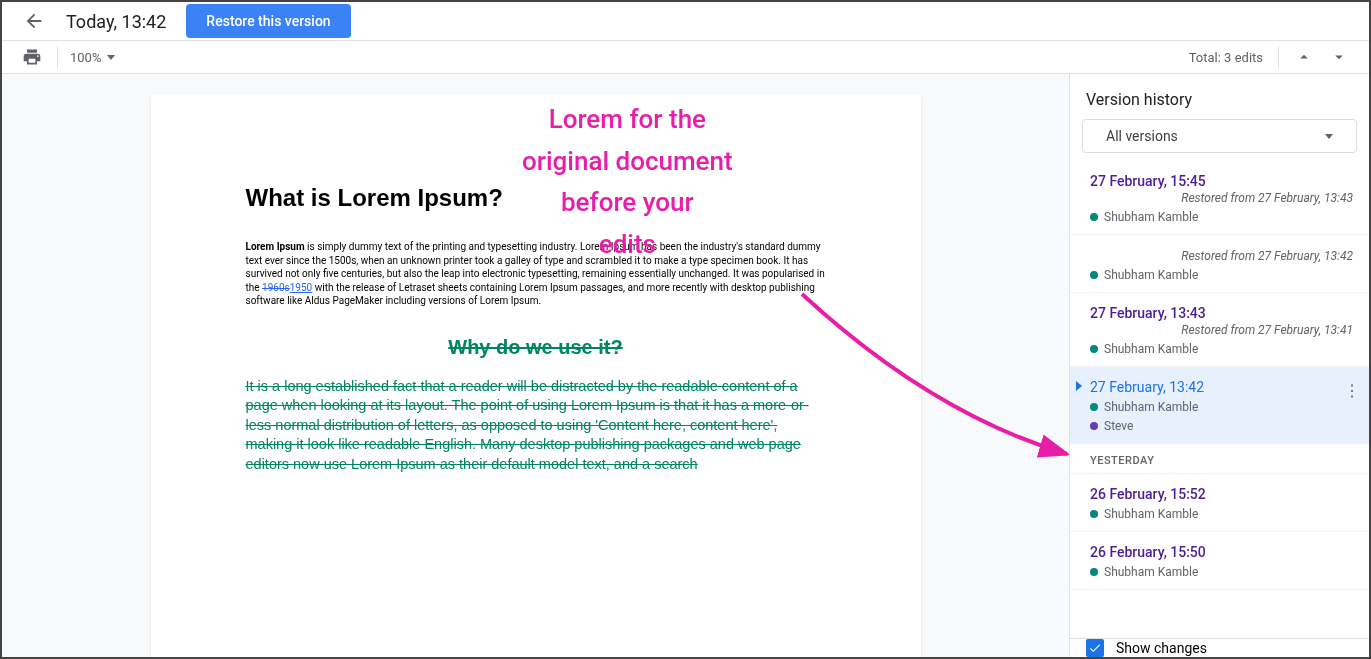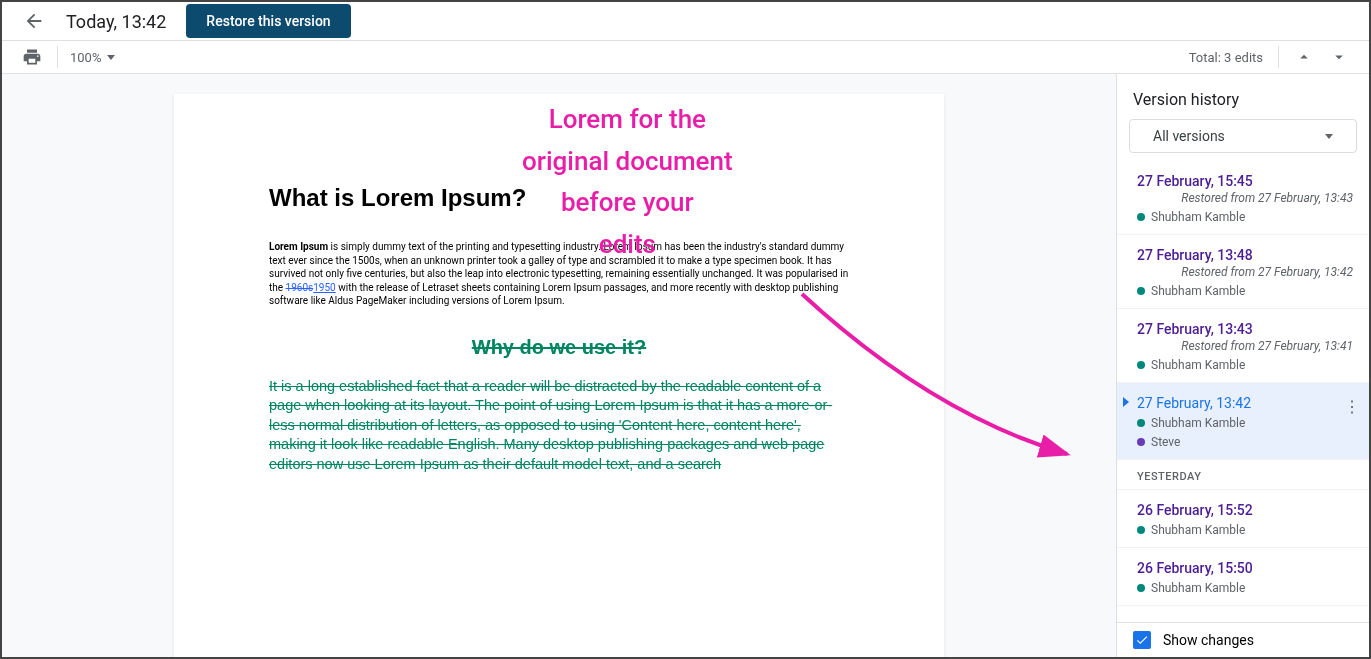--- a/index.html
+++ b/index.html
@@ -1,54 +1,54 @@
 <!DOCTYPE html>
 <html><head>
 <meta charset="utf-8">
 <style>
 * { margin: 0; padding: 0; box-sizing: border-box; font-family: 'Google Sans', Roboto, Arial, sans-serif; }
 body { width: 1371px; height: 659px; overflow: hidden; background: #fff; border: 2px solid #444; display: flex; flex-direction: column; }
 .topbar { display: flex; align-items: center; padding: 2px 20px; border-bottom: 1px solid #e0e0e0; flex-shrink: 0; }
 .back { width: 24px; height: 24px; cursor: pointer; margin-right: 20px; display:flex;align-items:center;justify-content:center;}
 .title { font-size: 18px; color: #202124; margin-right: 20px; }
-.restore-btn { background: #0c4a6e; color: #fff; border: none; padding: 9px 20px; border-radius: 4px; font-size: 14px; font-weight: 500; cursor: pointer; }
+.restore-btn { background: #3b82f6; color: #fff; border: none; padding: 9px 20px; border-radius: 4px; font-size: 14px; font-weight: 500; cursor: pointer; }
 .toolbar { display: flex; align-items: center; padding: 5px 20px; border-bottom: 1px solid #e0e0e0; font-size: 13px; color: #5f6368; flex-shrink: 0; }
 .print-icon { width:20px; height:20px; margin-right: 15px; cursor:pointer; fill:#5f6368;}
 .zoom { display:flex; align-items:center; gap:6px; cursor:pointer;}
 .toolbar-right { margin-left: auto; display: flex; align-items: center; gap: 15px; }
 .chev { width:20px;height:20px;display:flex;align-items:center;justify-content:center;cursor:pointer;border-radius:2px;}
 .chev svg{width:18px;height:18px;fill:#5f6368;}
 .main-row { display: flex; flex: 1; overflow: hidden; }
 .doc-area { flex: 1; background: #f8f9fa; overflow-y: scroll; position: relative; display:flex; justify-content:center; align-items:flex-start; padding-top:20px;}
 .doc-page { width: 770px; background: #fff; padding: 90px 95px 40px 95px; box-shadow: 0 1px 3px rgba(0,0,0,0.1); min-height:800px;}
 .doc-h1 { font-size: 24px; font-weight: bold; margin-bottom: 28px; color:#000; font-family: Arial, sans-serif;}
 .doc-p { font-size: 10px; line-height: 1.35; color: #000; font-family: Arial, sans-serif; margin-bottom:28px;}
 .doc-h2 { font-size: 20px; font-weight: bold; color: #008562; text-decoration: line-through; margin: 20px 0 18px; font-family: Arial, sans-serif; text-align: center;}
 .doc-p2 { font-size: 14.5px; line-height: 1.35; color: #008562; text-decoration: line-through; font-family: Arial, sans-serif;}
 .edit-old { color:#2962ff; text-decoration: line-through;}
 .edit-new { color:#2962ff; text-decoration: underline;}
 .annotation { position: absolute; top: 25px; left: 520px; color: #e91ea8; font-family: 'Comic Sans MS', cursive; font-size: 26px; font-weight: 500; text-align:center; line-height:1.6; pointer-events:none;}
 .arrow-svg { position:absolute; top: 210px; left: 780px; pointer-events:none;}
-.sidebar { width: 253px; border-left: 1px solid #e0e0e0; display: flex; flex-direction: column; overflow: hidden; }
+.sidebar { width: 300px; border-left: 1px solid #e0e0e0; display: flex; flex-direction: column; overflow: hidden; }
 .side-title { font-size: 16px; padding: 16px 16px 10px; color: #202124; }
 .dropdown { margin: 0 12px 8px; border: 1px solid #dadce0; border-radius: 4px; padding: 8px 23px; display: flex; justify-content: space-between; align-items: center; font-size: 14px; color:#3c4043; cursor:pointer;}
 .version-list { flex: 1; overflow-y: scroll; }
 .v-item { padding: 12px 16px 10px 20px; border-bottom: 1px solid #f1f3f4; cursor:pointer;}
 .v-item.selected { background: #e8f0fe; position:relative; }
 .v-date { font-size: 14px; color: #4c1d95; font-weight: 500; }
 .v-item.selected .v-date { color: #1a73e8; font-weight:normal;}
 .v-sub { font-size: 12px; color: #5f6368; font-style: italic; margin-top:2px;text-align:right;}
 .v-auth { font-size: 12px; color: #5f6368; display: flex; align-items: center; gap: 6px; margin-top:5px;}
 .dot { width: 8px; height: 8px; border-radius: 50%; display: inline-block; }
 .dot.teal { background: #00897b; }
 .dot.purple { background: #673ab7; }
 .expand-arrow { position:absolute; left:6px; top:14px; width:0;height:0;border-top:5px solid transparent;border-bottom:5px solid transparent;border-left:6px solid #1a73e8;}
 .more-dots { position:absolute; right:10px; top:14px; font-size:16px; color:#5f6368; cursor:pointer;letter-spacing:-1px;}
 .yesterday-h { font-size: 11px; font-weight: 500; color: #5f6368; padding: 10px 16px 6px 20px; letter-spacing: 0.5px; border-bottom:1px solid #f1f3f4;}
-.show-changes { padding: 8px 16px; display: flex; align-items: center; gap: 12px; font-size: 14px; border-top:1px solid #e0e0e0;}
+.show-changes { padding: 0 16px; display: flex; align-items: center; gap: 12px; font-size: 14px; border-top:1px solid #e0e0e0;}
 .checkbox { width:18px;height:18px;background:#1a73e8;border-radius:2px;display:flex;align-items:center;justify-content:center;cursor:pointer;}
 .checkbox svg{width:14px;height:14px;fill:#fff;}
 .caret-down{width:0;height:0;border-left:4px solid transparent;border-right:4px solid transparent;border-top:5px solid #5f6368;display:inline-block;}
 </style>
 </head>
 <body>
 
 <div class="topbar">
   <div class="back">
     <svg viewBox="0 0 24 24" width="22" height="22">
@@ -120,21 +120,20 @@
     <div class="version-list" id="vlist">
         <div class="v-item">
           <div class="v-date">27 February, 15:45</div>
           <div class="v-sub">Restored from 27 February, 13:43</div>
           <div class="v-auth">
             <span class="dot teal"></span>
             <span>Shubham Kamble</span>
           </div>
         </div>
         <div class="v-item">
-          <div class="v-date">27 February, 13:48</div>
           <div class="v-sub">Restored from 27 February, 13:42</div>
           <div class="v-auth">
             <span class="dot teal"></span>
             <span>Shubham Kamble</span>
           </div>
         </div>
         <div class="v-item">
           <div class="v-date">27 February, 13:43</div>
           <div class="v-sub">Restored from 27 February, 13:41</div>
           <div class="v-auth">

